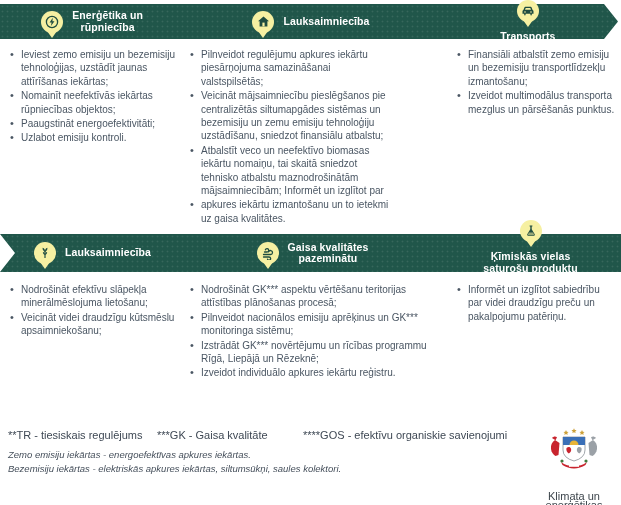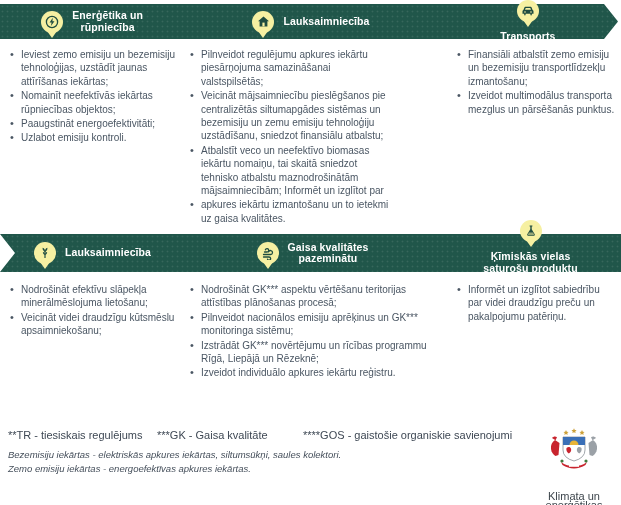--- a/index.html
+++ b/index.html
@@ -175,25 +175,25 @@
       </ul>
   </div>
   <div class="col r2 c3">
     <ul>
         <li>Informēt un izglītot sabiedrību par videi draudzīgu preču un pakalpojumu patēriņu.</li>
       </ul>
   </div>
 
   <span class="footnote fn1">**TR - tiesiskais regulējums</span>
   <span class="footnote fn2">***GK - Gaisa kvalitāte</span>
-  <span class="footnote fn3">****GOS - gaistošie organiskie savienojumi</span>
+  <span class="footnote fn3">****GOS - efektīvu organiskie savienojumi</span>
 
   <div class="definitions">
+    <div>Zemo emisiju iekārtas - energoefektīvas apkures iekārtas.</div>
     <div>Bezemisiju iekārtas - elektriskās apkures iekārtas, siltumsūkņi, saules kolektori.</div>
-    <div>Zemo emisiju iekārtas - energoefektīvas apkures iekārtas.</div>
   </div>
 
   <div class="ministry">
     <svg class="crest" width="62" height="48" viewBox="0 0 62 48">
 
       <g fill="#CDA13A">
         <path d="M23 4 l.8 1.7 1.8.2 -1.3 1.2 .3 1.8 -1.6 -.9 -1.6 .9 .3 -1.8 -1.3 -1.2 1.8 -.2 Z"></path>
         <path d="M31 2.2 l.8 1.7 1.8.2 -1.3 1.2 .3 1.8 -1.6 -.9 -1.6 .9 .3 -1.8 -1.3 -1.2 1.8 -.2 Z"></path>
         <path d="M39 4 l.8 1.7 1.8.2 -1.3 1.2 .3 1.8 -1.6 -.9 -1.6 .9 .3 -1.8 -1.3 -1.2 1.8 -.2 Z"></path>
       </g>

